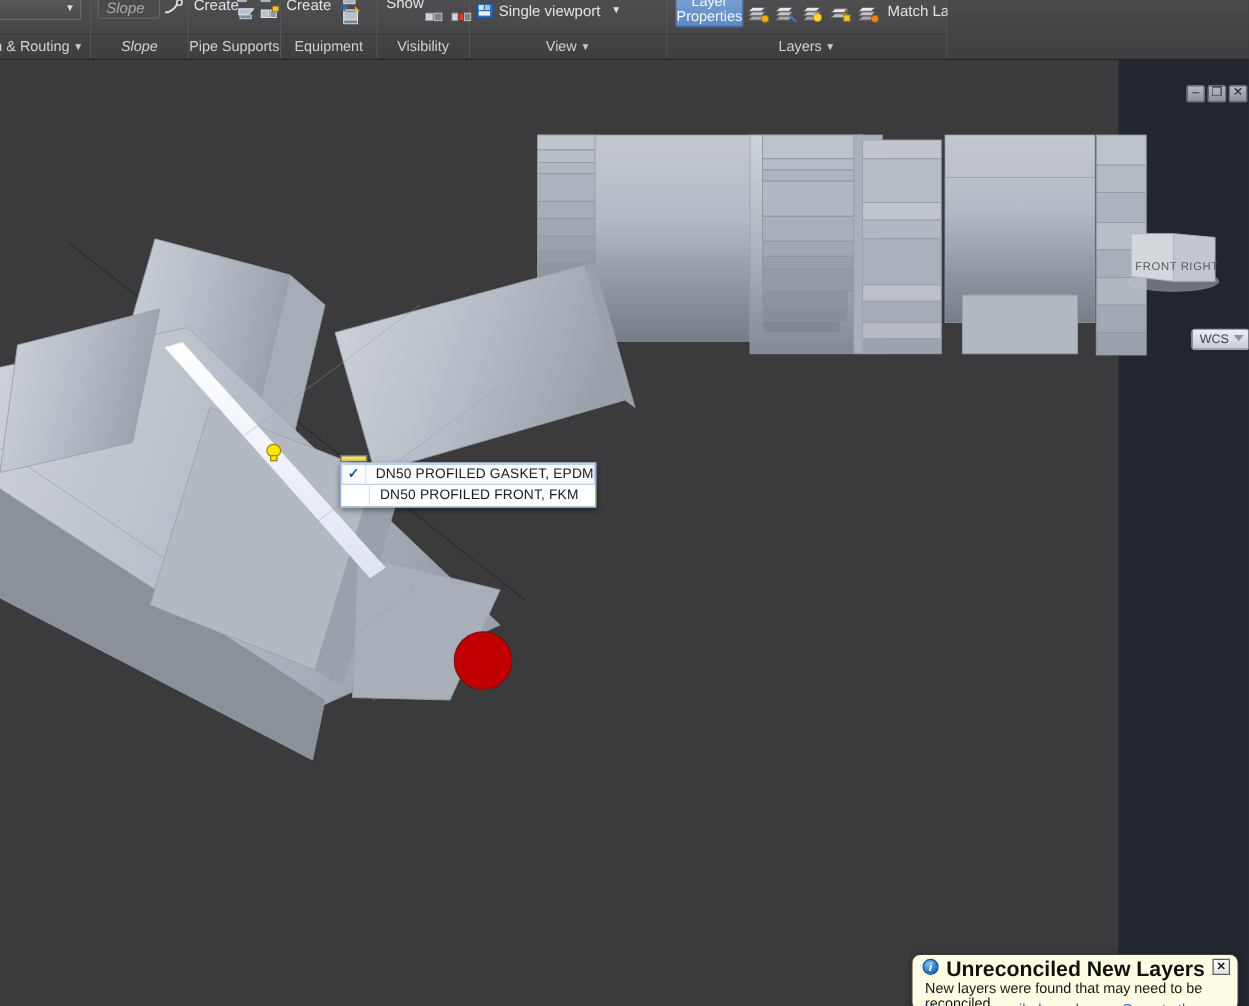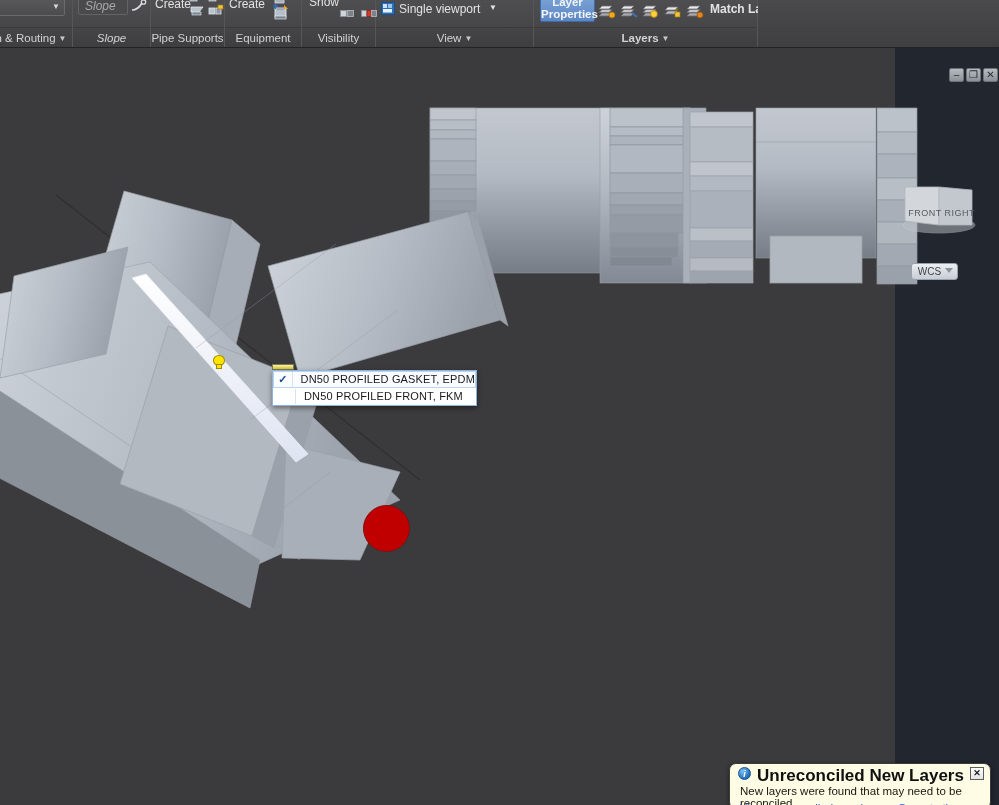--- a/index.html
+++ b/index.html
@@ -78,21 +78,21 @@
   .cubeface {
     position:absolute;
     font-size:9px; color:#55595f; letter-spacing:0.5px;
     text-align:center; font-family:"Liberation Sans", sans-serif;
   }
   #wcs {
     position:absolute;
     background:linear-gradient(#eceff2,#c7cdd4);
     border:1px solid #9aa2ab; border-radius:3px;
     font-size:10px; color:#3e434a; text-align:center;
-    line-height:15px; padding-right:10px;
+    line-height:15px; padding-right:10px;margin-left:42px;
   }
   #wcs .caret { position:absolute; right:4px; top:4px;
     width:0;height:0;border-left:4px solid transparent;border-right:4px solid transparent;
     border-top:5px solid #8d949c; }
 
   
   .wbtn {
     position:absolute; width:15px; height:14px;
     background:linear-gradient(#b7bbc0,#8d9298);
     border:1px solid #6c7278; border-radius:2px;
@@ -283,21 +283,21 @@
       </svg>
       <span class="rtext" style="left:23px; top:2px;">Single viewport</span>
       <span class="rtext" style="left:113px; top:3px; font-size:8px;">▼</span>
 
     </div>
     <div class="panel-title">
       <span>View</span><span class="caret">▼</span>
     </div>
   </div>
 
-  <div class="panel" style="left:534px; width:224px; border-right:1px solid #565659;font-weight:bold;">
+  <div class="panel" style="left:534px; width:224px; border-right:1px solid #565659;">
     <div class="panel-body">
       <div class="btn-blue" style="left:6px; top:-7px; width:55px; height:29px;">
         <div>Layer</div>
         <div>Properties</div>
       </div>
 
       <svg class="ico" style="left:64px; top:3px;" width="18" height="16" viewBox="0 0 18 16">
         <g stroke="#6e6e72" stroke-width="0.8">
           <path d="M4 3 L14 3 L11 6 L1 6 Z" fill="#e9e9ec"></path>
           <path d="M4 6.5 L14 6.5 L11 9.5 L1 9.5 Z" fill="#c6c6ca"></path>

